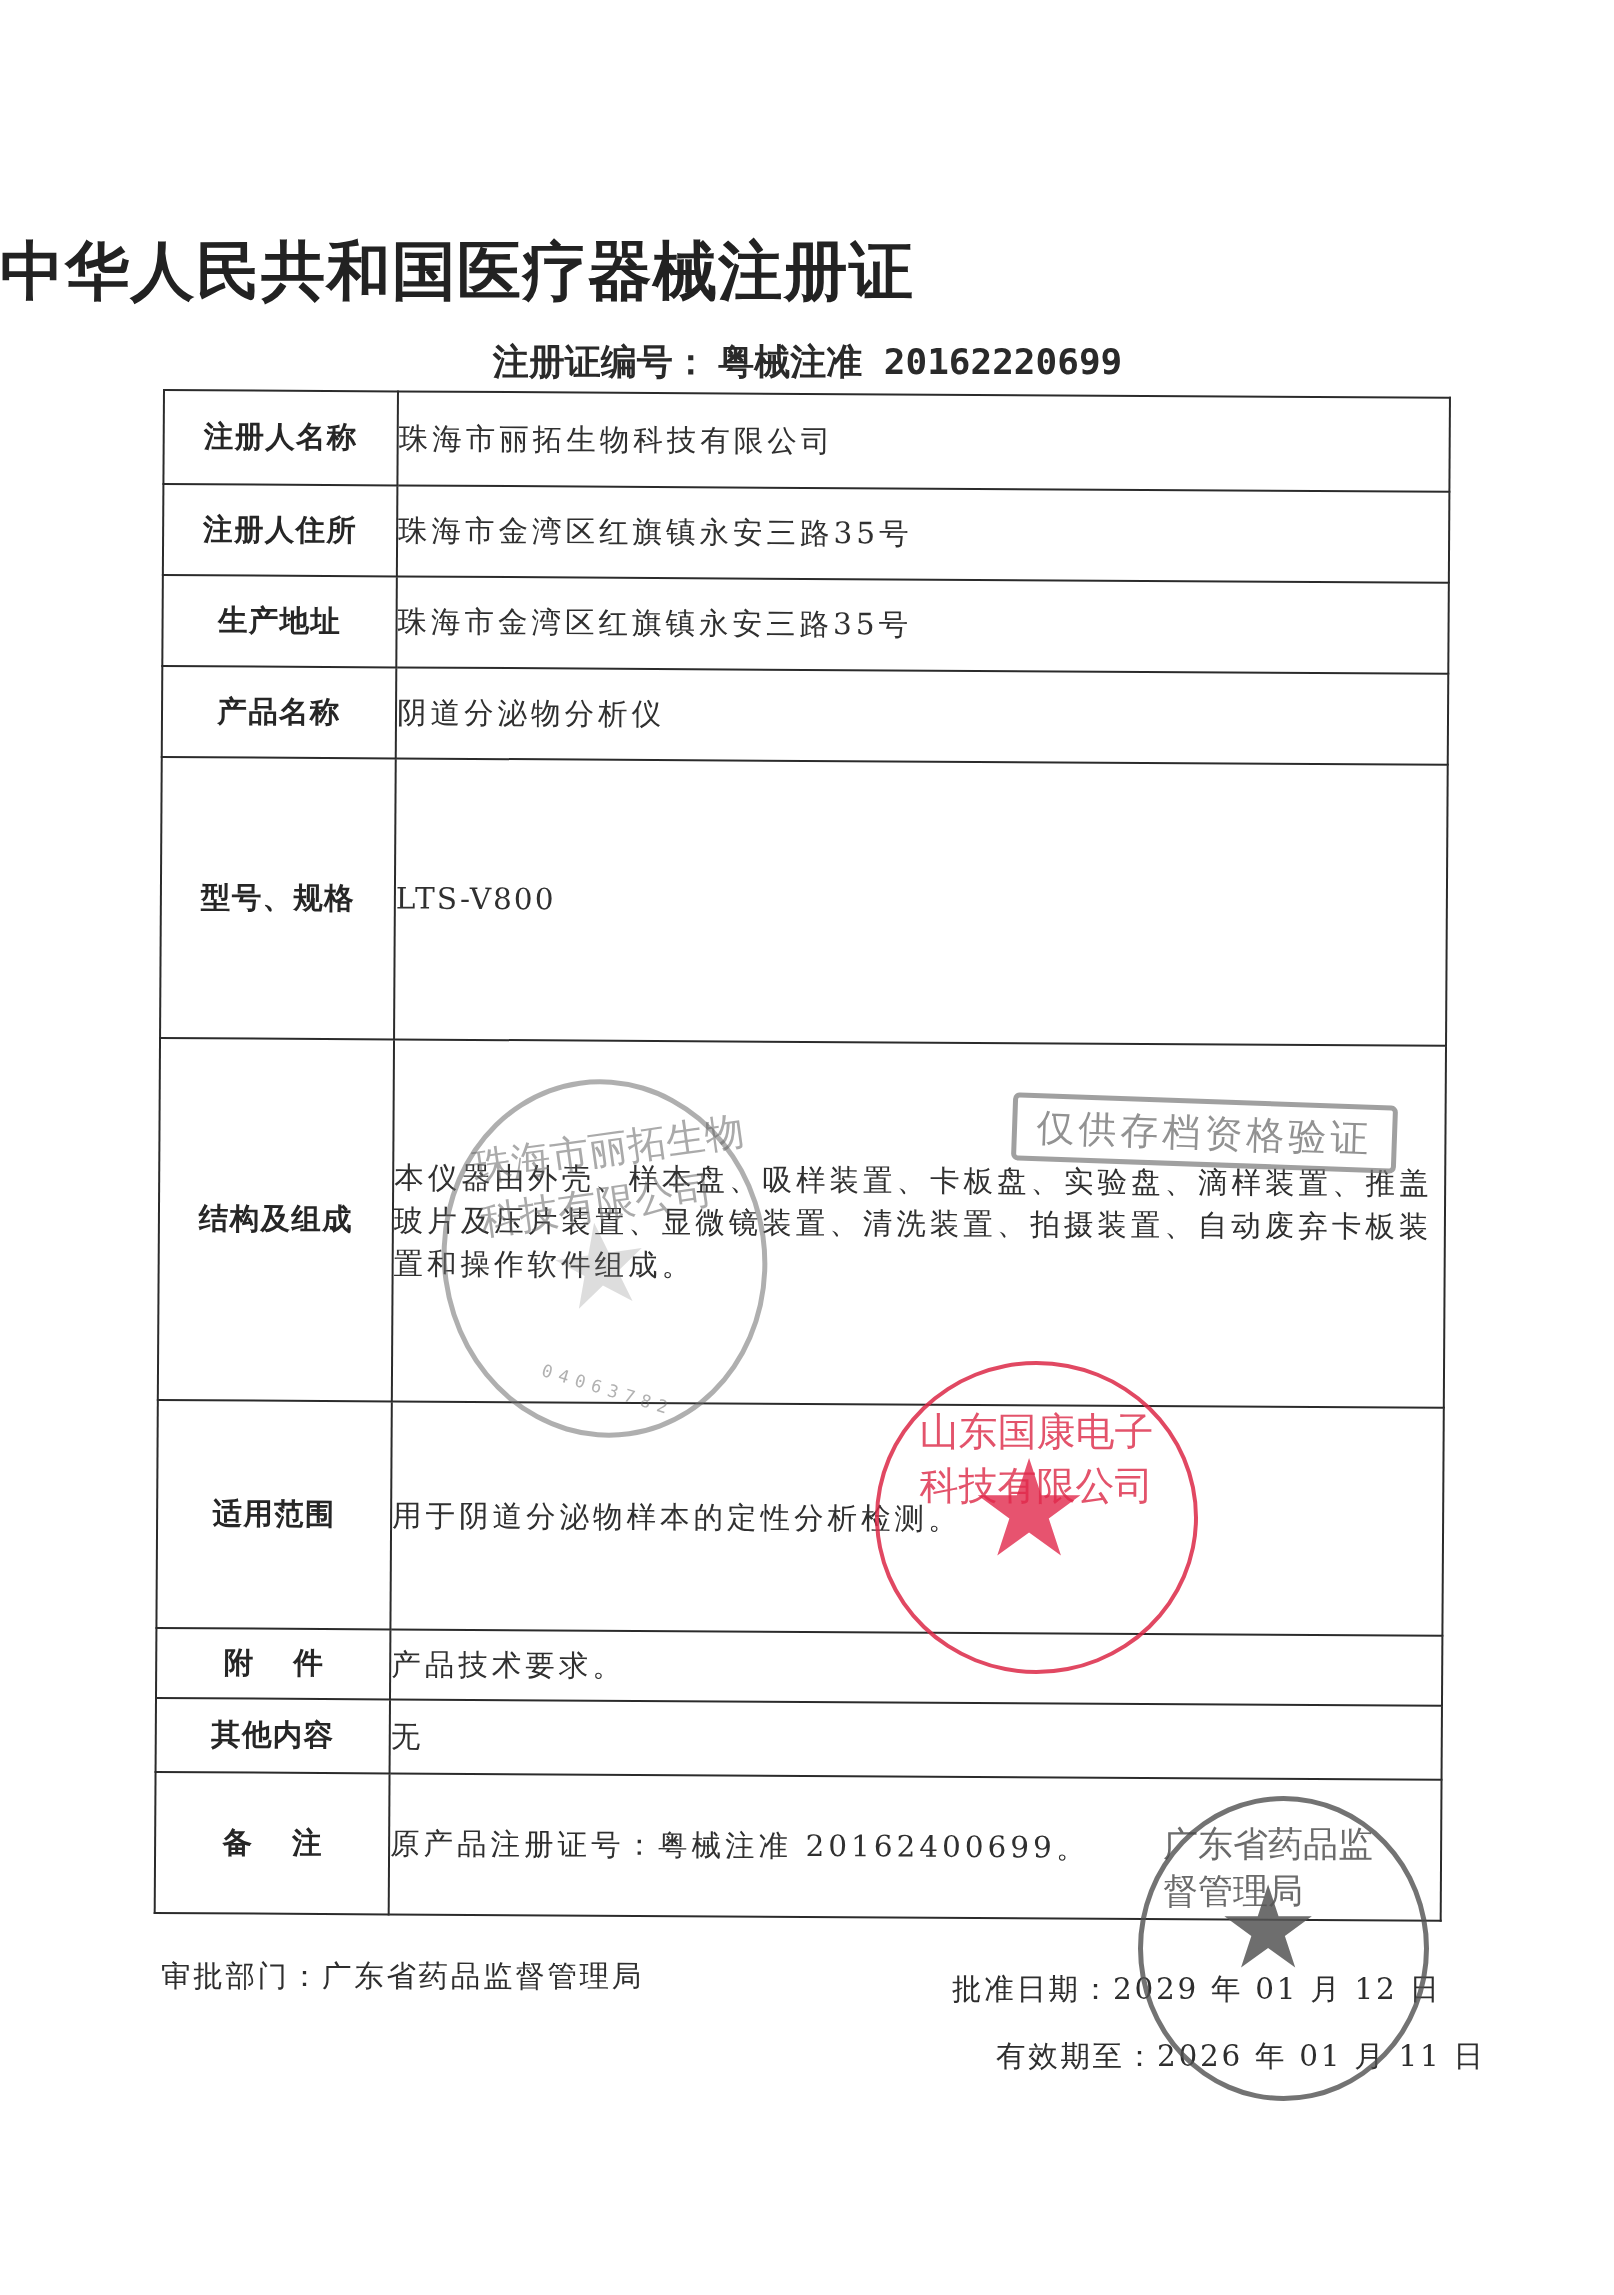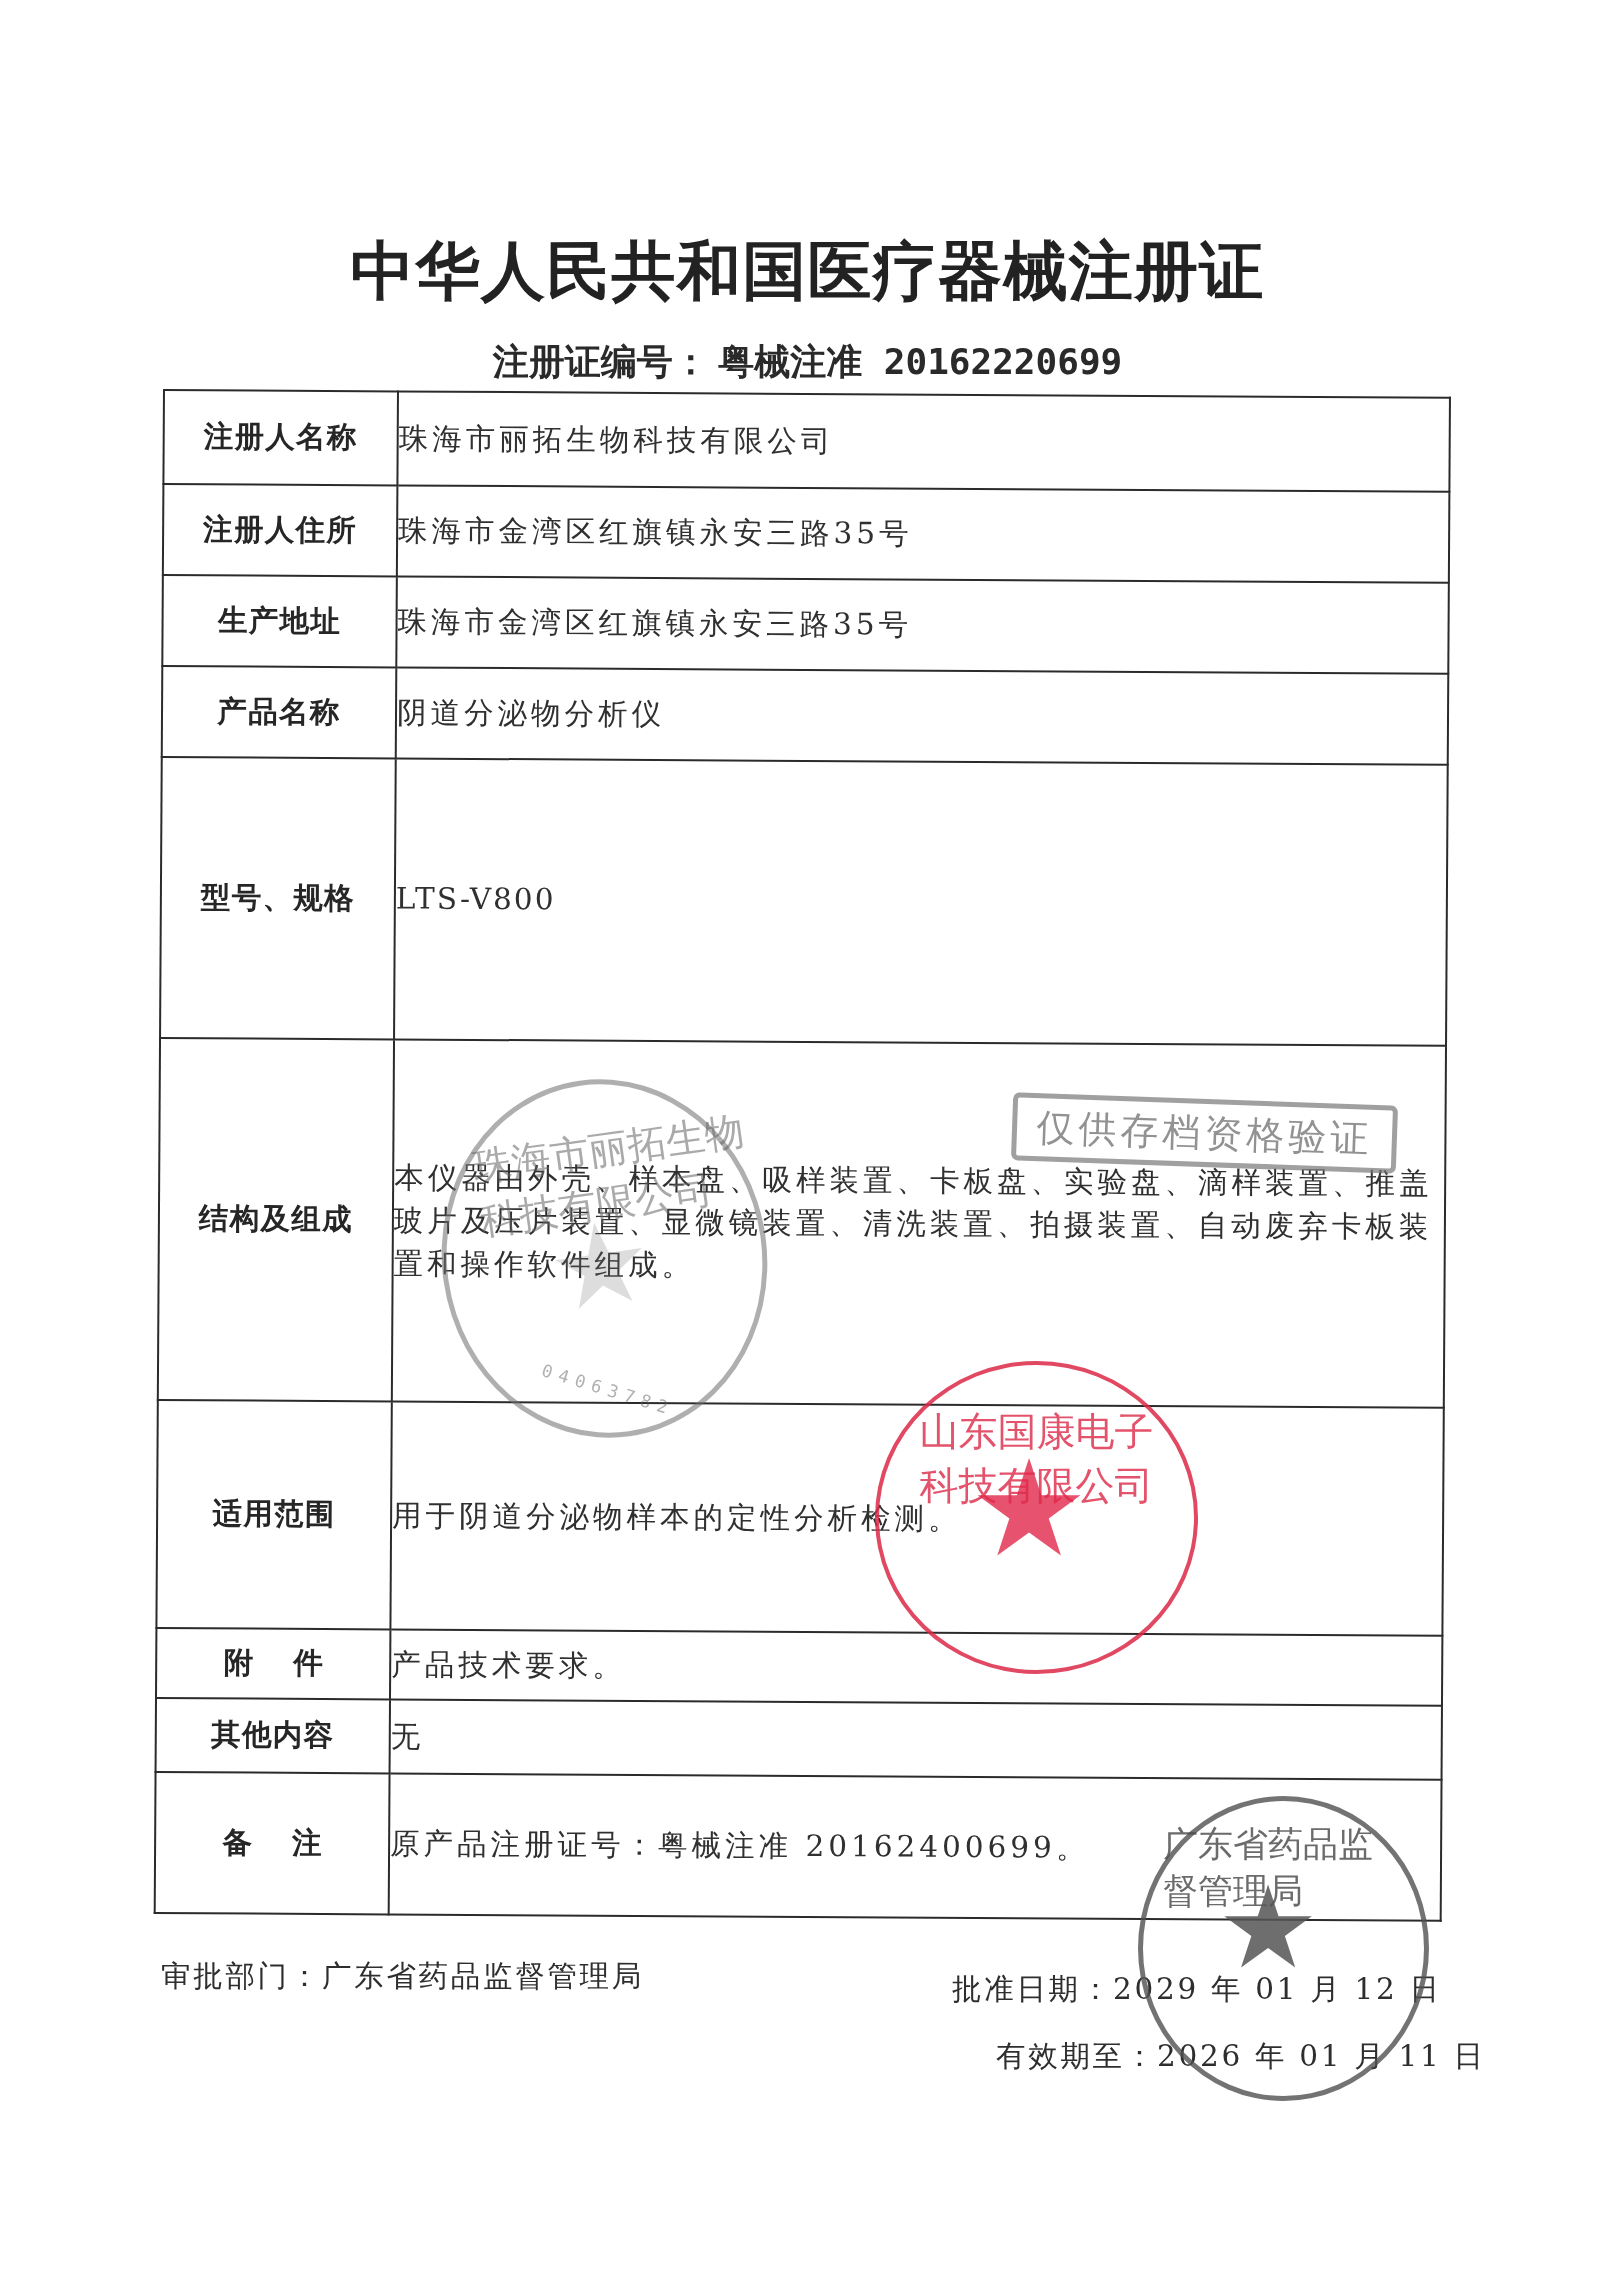--- a/index.html
+++ b/index.html
@@ -3,21 +3,21 @@
 <meta charset="utf-8">
 <style>
   html, body { margin: 0; padding: 0; background: #ffffff; }
   body {
     width: 1615px; height: 2295px; position: relative; overflow: hidden;
     font-family: "DejaVu Serif", "Liberation Serif", serif;
     color: #262626;
   }
   .title {
     position: absolute; left: 0; width: 1615px; top: 228px;
-    text-align: center; font-family: "DejaVu Sans", sans-serif;
+    font-family: "DejaVu Sans", sans-serif;
     font-weight: bold; font-size: 64px; letter-spacing: 1.3px; color: #222;
   }
   .regno {
     position: absolute; left: 0; width: 1615px; top: 338px;
     text-align: center; font-family: "DejaVu Sans", sans-serif;
     font-weight: bold; font-size: 36px; color: #2a2a2a;
   }
   .regno .num { font-family: "DejaVu Sans Mono", monospace; font-weight: bold; margin-left: 9.4px; }
 
   table.cert {

